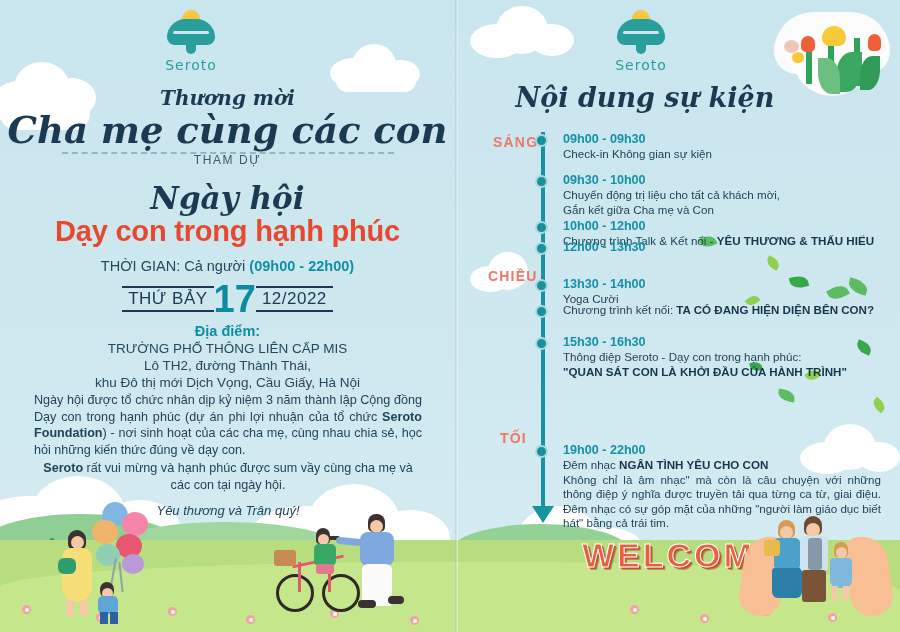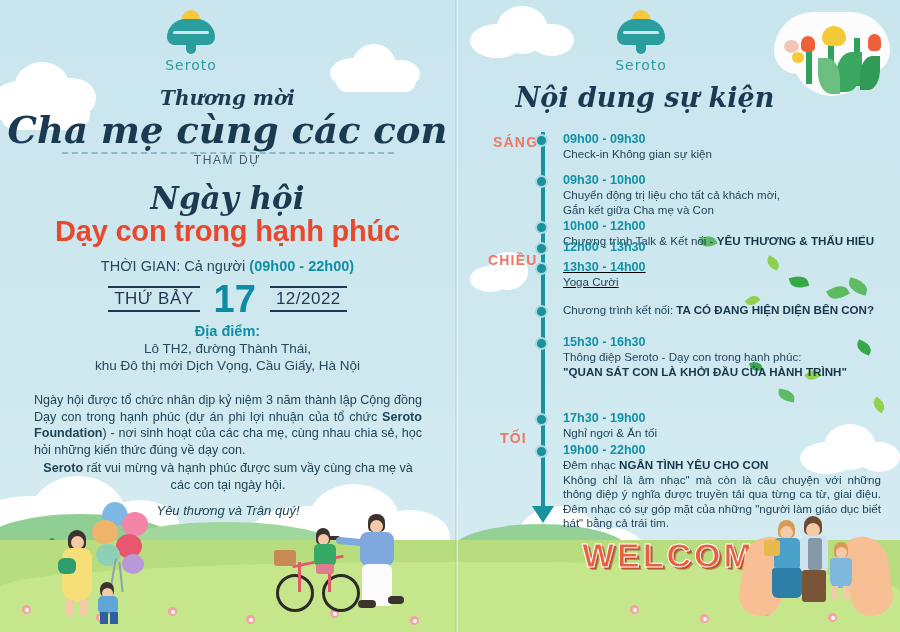--- a/index.html
+++ b/index.html
@@ -40,21 +40,21 @@
               font-size:12px; letter-spacing:1.6px; color:#3d5a6c; }
   .l-fest { position:absolute; left:0; top:180px; width:455px; text-align:center; font-size:31px; }
   .l-main { position:absolute; left:0; top:215px; width:455px; text-align:center;
             font-size:29px; font-weight:bold; color:#e8482e; letter-spacing:-.2px; white-space:nowrap; }
 
   .timerow { position:absolute; left:0; top:258px; width:455px; text-align:center;
              font-size:14.5px; color:#24495c; }
   .timerow b { color:#0f8fa6; }
 
   .datebox { position:absolute; left:0; top:277px; width:455px; height:44px; }
-  .datebox .inner { display:flex; align-items:center; justify-content:center; gap:14px; height:44px; }
+  .datebox .inner { display:flex; align-items:center; justify-content:center; height:44px; }
   .dcell { position:relative; padding:3px 6px; }
   .dcell.bar:before, .dcell.bar:after { content:""; position:absolute; left:0; right:0; height:2px; background:#1b3a52; }
   .dcell.bar:before { top:0; } .dcell.bar:after { bottom:0; }
   .dcell .txt { font-size:17px; color:#1b3a52; letter-spacing:.5px; }
   .bignum { font-size:38px; font-weight:bold; color:#0c8ba2; line-height:42px; }
 
   .placehead { position:absolute; left:0; top:323px; width:455px; text-align:center;
                font-size:14.5px; font-weight:bold; color:#0f8fa6; }
   .placelines { position:absolute; left:0; top:340px; width:455px; text-align:center;
                 font-size:13.5px; color:#24495c; line-height:17px; }
@@ -227,20 +227,21 @@
         </div>
         <div class="bignum">17</div>
         <div class="dcell bar">
           <div class="txt">12/2022</div>
         </div>
       </div>
     </div>
 
     <div class="placehead">Địa điểm:</div>
     <div class="placelines">
+      <div>TRƯỜNG PHỔ THÔNG LIÊN CẤP MIS</div>
       <div>Lô TH2, đường Thành Thái,</div>
       <div>khu Đô thị mới Dịch Vọng, Cầu Giấy, Hà Nội</div>
     </div>
 
     <div class="para p1">
       <span>Ngày hội được tổ chức nhân dịp kỷ niệm 3 năm thành lập Cộng đồng Dạy con trong hạnh phúc (dự án phi lợi nhuận của tổ chức </span><b>Seroto Foundation</b><span>) - nơi sinh hoạt của các cha mẹ, cùng nhau chia sẻ, học hỏi những kiến thức đúng về dạy con.</span>
     </div>
 
     <div class="para p2">
       <b>Seroto</b><span> rất vui mừng và hạnh phúc được sum vầy cùng cha mẹ và các con tại ngày hội.</span>
@@ -302,21 +303,21 @@
       </div>
       <div class="word">Seroto</div>
     </div>
 
     <div class="script r-title">Nội dung sự kiện</div>
 
     <div class="tl"></div>
     <div class="tl-arrow"></div>
 
     <div class="period" style="left:38px; top:134px;">SÁNG</div>
-    <div class="period" style="left:33px; top:252px;text-align:center;">CHIỀU</div>
+    <div class="period" style="left:33px; top:268px;text-align:center;">CHIỀU</div>
     <div class="period" style="left:45px; top:430px;">TỐI</div>
 
     <div class="ev" style="top:132px;">
       <div class="dot" style="top:2px;"></div>
       <div class="t">09h00 - 09h30</div>
       <div class="d">Check-in Không gian sự kiện</div>
     </div>
 
     <div class="ev" style="top:173px;">
       <div class="dot" style="top:2px;"></div>
@@ -329,44 +330,39 @@
       <div class="dot" style="top:2px;"></div>
       <div class="t">10h00 - 12h00</div>
       <div class="d"><span>Chương trình Talk &amp; Kết nối - </span><b>YÊU THƯƠNG &amp; THẤU HIỂU</b></div>
     </div>
 
     <div class="ev" style="top:240px;">
       <div class="dot" style="top:2px;"></div>
       <div class="t">12h00 - 13h30</div>
     </div>
 
-    <div class="ev" style="top:260px;text-decoration:underline;">
+    <div class="ev" style="top:277px;">
       <div class="dot" style="top:2px;"></div>
       <div class="t">13h30 - 14h00</div>
       <div class="d">Yoga Cười</div>
     </div>
 
     <div class="ev" style="top:303px;">
       <div class="dot" style="top:2px;"></div>
       <div class="d"><span>Chương trình kết nối: </span><b>TA CÓ ĐANG HIỆN DIỆN BÊN CON?</b></div>
     </div>
 
     <div class="ev" style="top:335px;">
       <div class="dot" style="top:2px;"></div>
       <div class="t">15h30 - 16h30</div>
       <div class="d">Thông điệp Seroto - Dạy con trong hạnh phúc:</div>
       <div class="d"><b>"QUAN SÁT CON LÀ KHỞI ĐẦU CỦA HÀNH TRÌNH"</b></div>
     </div>
 
 
-    <div class="ev" style="top:411px;">
-      <div class="dot" style="top:2px;"></div>
-      <div class="t">17h30 - 19h00</div>
-      <div class="d">Nghỉ ngơi &amp; Ăn tối</div>
-    </div>
 
     <div class="ev" style="top:443px; width:318px;">
       <div class="dot" style="top:2px;"></div>
       <div class="t">19h00 - 22h00</div>
       <div class="d"><span>Đêm nhạc </span><b>NGÂN TÌNH YÊU CHO CON</b></div>
       <div class="d" style="text-align:justify;">Không chỉ là âm nhạc" mà còn là câu chuyện với những thông điệp ý nghĩa được truyền tải qua từng ca từ, giai điệu. Đêm nhạc có sự góp mặt của những "người làm giáo dục biết hát" bằng cả trái tim.</div>
     </div>
   </div>
 
   <div class="welcome">WELCOME</div>

